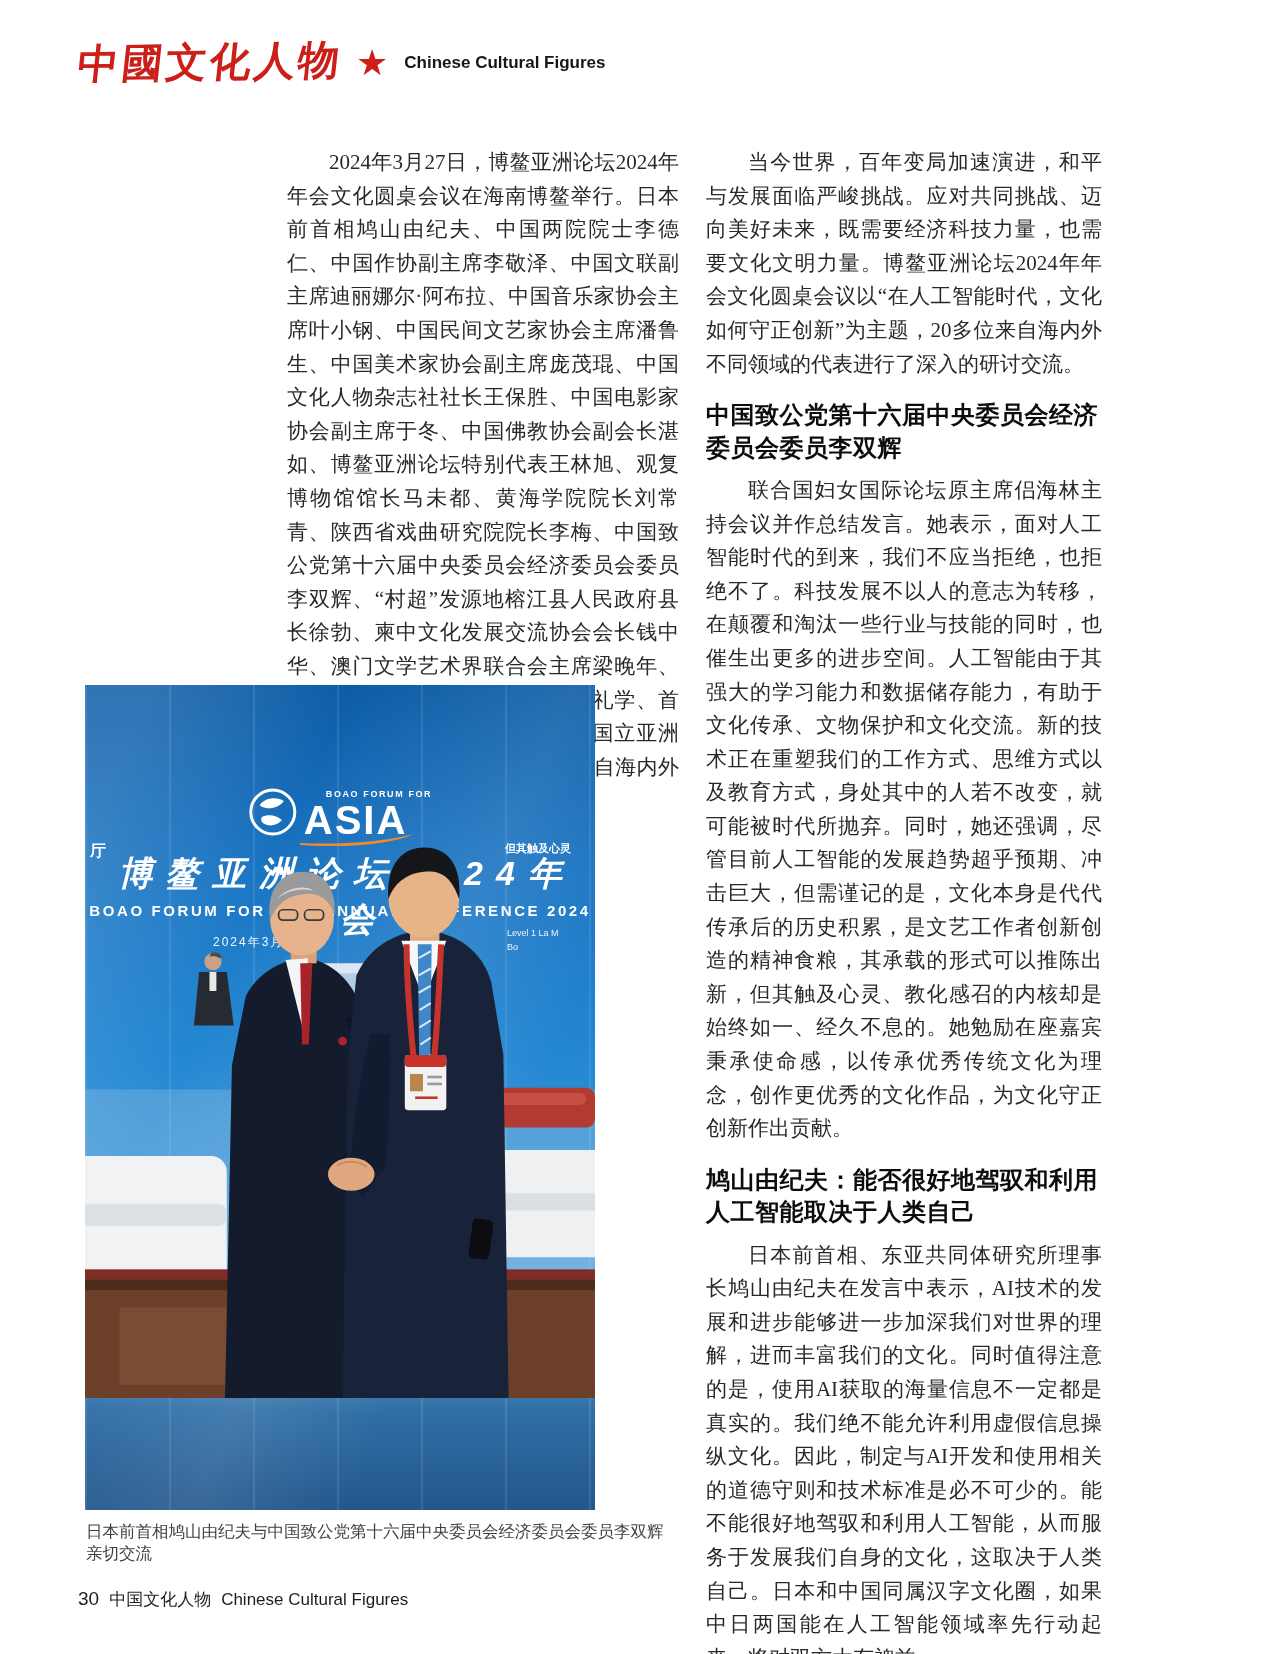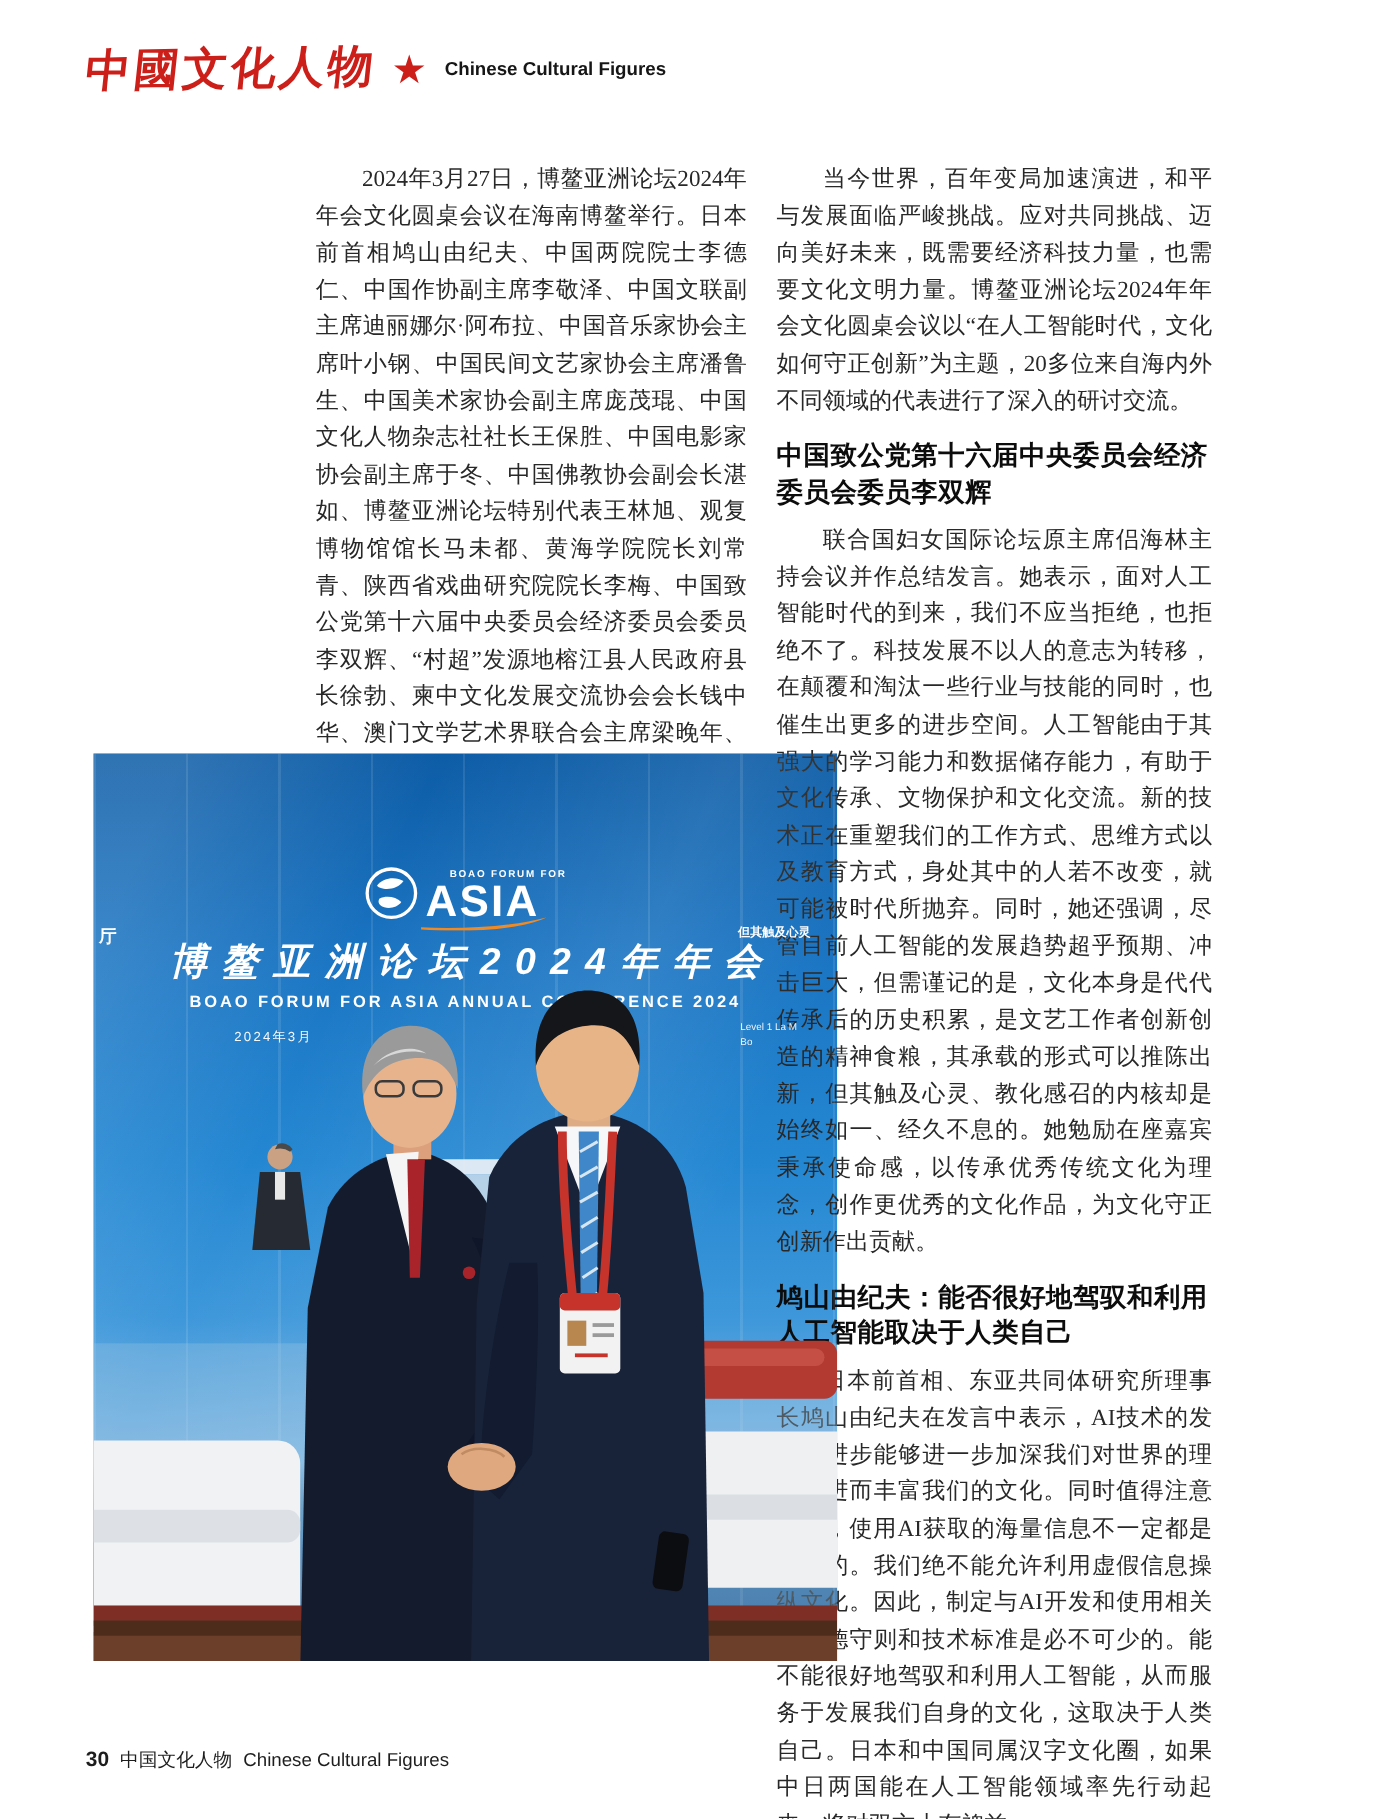--- a/index.html
+++ b/index.html
@@ -20,23 +20,22 @@
   .col-left{left:287px;width:392px;}
   .col-right{left:706px;width:396px;}
   .col p{margin:0;}
   .indent{text-indent:2em;}
   h2.sub{
     font-family:"Liberation Sans","DejaVu Sans",sans-serif;font-size:24px;line-height:1.35;
     color:#0c0c0c;margin:18px 0 10px;text-align:left;font-weight:700;letter-spacing:0.5px;
   }
   
   .photo{
-    position:absolute;left:85px;top:685px;width:648px;height:825px;overflow:hidden;
+    position:absolute;left:85px;top:685px;width:510px;height:825px;overflow:hidden;
     background:linear-gradient(180deg,#0d5ca6 0%,#1a74c2 22%,#2487d2 45%,#3d97da 62%,#66abe0 72%,#7db6e2 78%,#4c88b8 83%,#2f6ea6 88%,#23578c 100%);
-    padding-left:28px;
   }
   .photo::before{
     content:"";position:absolute;inset:0;z-index:1;
     background:
       repeating-linear-gradient(90deg,rgba(255,255,255,0.10) 0 2px,rgba(255,255,255,0) 2px 84px),
       linear-gradient(115deg,rgba(255,255,255,0.14) 8%,rgba(255,255,255,0) 30%,rgba(255,255,255,0.10) 55%,rgba(255,255,255,0) 72%);
   }
   .asia-logo{position:absolute;top:102px;left:50%;transform:translateX(-50%);display:flex;align-items:flex-start;gap:6px;color:#fff;z-index:2;}
   .asia-texts{position:relative;padding-top:2px;}
   .asia-small{display:block;font:700 9px/1.3 "Liberation Sans","DejaVu Sans",sans-serif;letter-spacing:1.6px;margin-left:22px;}
@@ -53,21 +52,21 @@
   .panel-right-cn{position:absolute;top:156px;right:4px;width:86px;color:#fff;z-index:2;
     font-family:"Liberation Sans","DejaVu Sans",sans-serif;font-weight:700;font-size:11px;line-height:1.4;}
   .panel-right-en{position:absolute;top:242px;right:8px;width:80px;color:rgba(255,255,255,0.92);z-index:2;
     font-family:"Liberation Sans","DejaVu Sans",sans-serif;font-size:9px;line-height:1.5;}
   .people{position:absolute;inset:0;z-index:3;}
   
   .photo-caption{position:absolute;left:86px;top:1521px;width:590px;font-size:16.5px;color:#3f3f3f;
     font-family:"Liberation Serif","DejaVu Serif",serif;}
   .mag-footer{position:absolute;left:78px;top:1588px;display:flex;align-items:baseline;gap:10px;
     font-family:"Liberation Sans","DejaVu Sans",sans-serif;font-size:17px;color:#1d1d1d;}
-  .pageno{font-weight:700;font-size:19px;}
+  .pageno{font-weight:400;font-size:19px;}
 </style>
 </head>
 <body>
 
 <div class="page">
 
   <div class="mag-header">
     <span class="logo-cn">中國文化人物</span>
     <span class="logo-star">★</span>
     <span class="logo-en">Chinese Cultural Figures</span>
@@ -160,20 +159,21 @@
         <path d="M351 248 C348 204 370 188 392 188 C420 188 436 208 433 248 C424 222 412 214 392 216 C371 218 357 230 351 248 Z" fill="#15161a"></path>
         <path d="M330 404 C318 452 310 512 308 546 L290 562 L322 592 L348 556 C352 500 354 442 352 404 Z" fill="#121b30"></path>
         <rect x="446" y="618" width="24" height="46" rx="5" fill="#0c0d10" transform="rotate(8 458 641)"></rect>
       </g>
 
       <ellipse cx="308" cy="566" rx="27" ry="19" fill="#dfa87e"></ellipse>
       <path d="M292 556 C300 550 318 550 326 558" stroke="#c08a62" stroke-width="2" fill="none"></path>
     </svg>
   </div>
 
+  <div class="photo-caption">日本前首相鸠山由纪夫与中国致公党第十六届中央委员会经济委员会委员李双辉亲切交流</div>
 
   <div class="col col-right">
     <p class="indent">当今世界，百年变局加速演进，和平与发展面临严峻挑战。应对共同挑战、迈向美好未来，既需要经济科技力量，也需要文化文明力量。博鳌亚洲论坛2024年年会文化圆桌会议以“在人工智能时代，文化如何守正创新”为主题，20多位来自海内外不同领域的代表进行了深入的研讨交流。</p>
     <h2 class="sub">中国致公党第十六届中央委员会经济委员会委员李双辉</h2>
     <p class="indent">联合国妇女国际论坛原主席侣海林主持会议并作总结发言。她表示，面对人工智能时代的到来，我们不应当拒绝，也拒绝不了。科技发展不以人的意志为转移，在颠覆和淘汰一些行业与技能的同时，也催生出更多的进步空间。人工智能由于其强大的学习能力和数据储存能力，有助于文化传承、文物保护和文化交流。新的技术正在重塑我们的工作方式、思维方式以及教育方式，身处其中的人若不改变，就可能被时代所抛弃。同时，她还强调，尽管目前人工智能的发展趋势超乎预期、冲击巨大，但需谨记的是，文化本身是代代传承后的历史积累，是文艺工作者创新创造的精神食粮，其承载的形式可以推陈出新，但其触及心灵、教化感召的内核却是始终如一、经久不息的。她勉励在座嘉宾秉承使命感，以传承优秀传统文化为理念，创作更优秀的文化作品，为文化守正创新作出贡献。</p>
     <h2 class="sub">鸠山由纪夫：能否很好地驾驭和利用人工智能取决于人类自己</h2>
     <p class="indent">日本前首相、东亚共同体研究所理事长鸠山由纪夫在发言中表示，AI技术的发展和进步能够进一步加深我们对世界的理解，进而丰富我们的文化。同时值得注意的是，使用AI获取的海量信息不一定都是真实的。我们绝不能允许利用虚假信息操纵文化。因此，制定与AI开发和使用相关的道德守则和技术标准是必不可少的。能不能很好地驾驭和利用人工智能，从而服务于发展我们自身的文化，这取决于人类自己。日本和中国同属汉字文化圈，如果中日两国能在人工智能领域率先行动起来，将对双方大有裨益。</p>
 
   </div>
 

